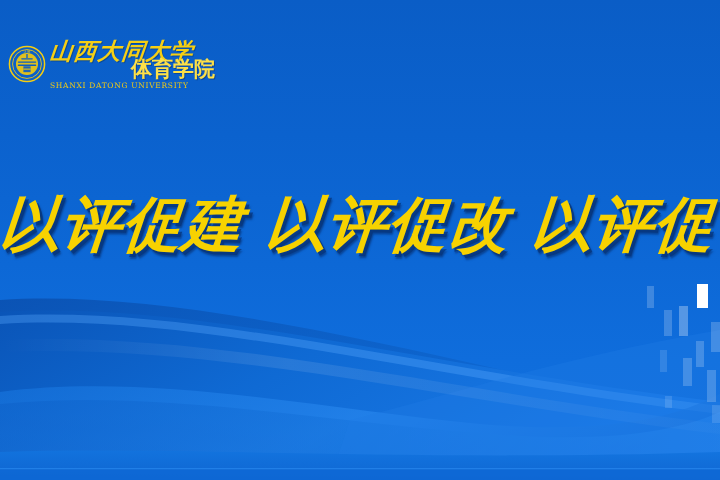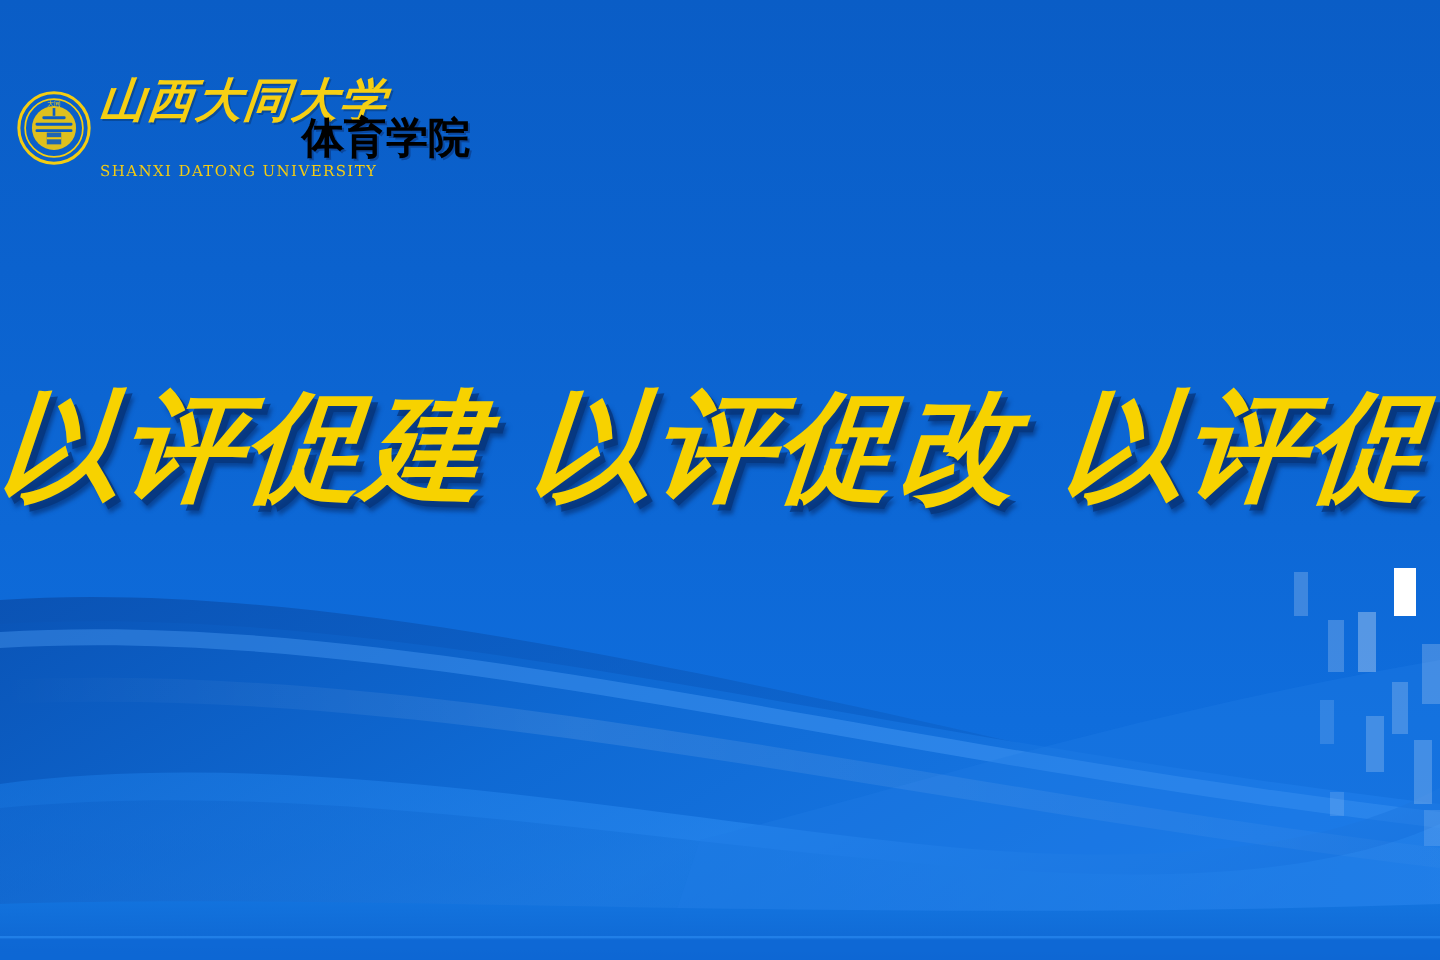--- a/index.html
+++ b/index.html
@@ -71,29 +71,28 @@
     line-height: 10px;
     letter-spacing: 0.7px;
     font-family: "DejaVu Serif", "Liberation Serif", serif;
     white-space: nowrap;
     margin-top: 18px;
   }
   .logo-dept {
     position: absolute;
     left: 131px;
     top: 57px;
-    color: #000000;
+    color: #fde047;
     font-size: 21px;
     line-height: 24px;
     font-weight: 700;
     letter-spacing: 0px;
-    font-family: Liberation Serif, serif;
+    font-family: Liberation Sans, sans-serif;
     white-space: nowrap;
     text-shadow: 1px 1px 0 rgba(10,40,100,0.45);
-    margin-left: 20px;
   }
 
   
   .slogan {
     position: absolute;
     left: 0;
     right: 0;
     top: 186px;
     text-align: center;
     color: #f7d200;

